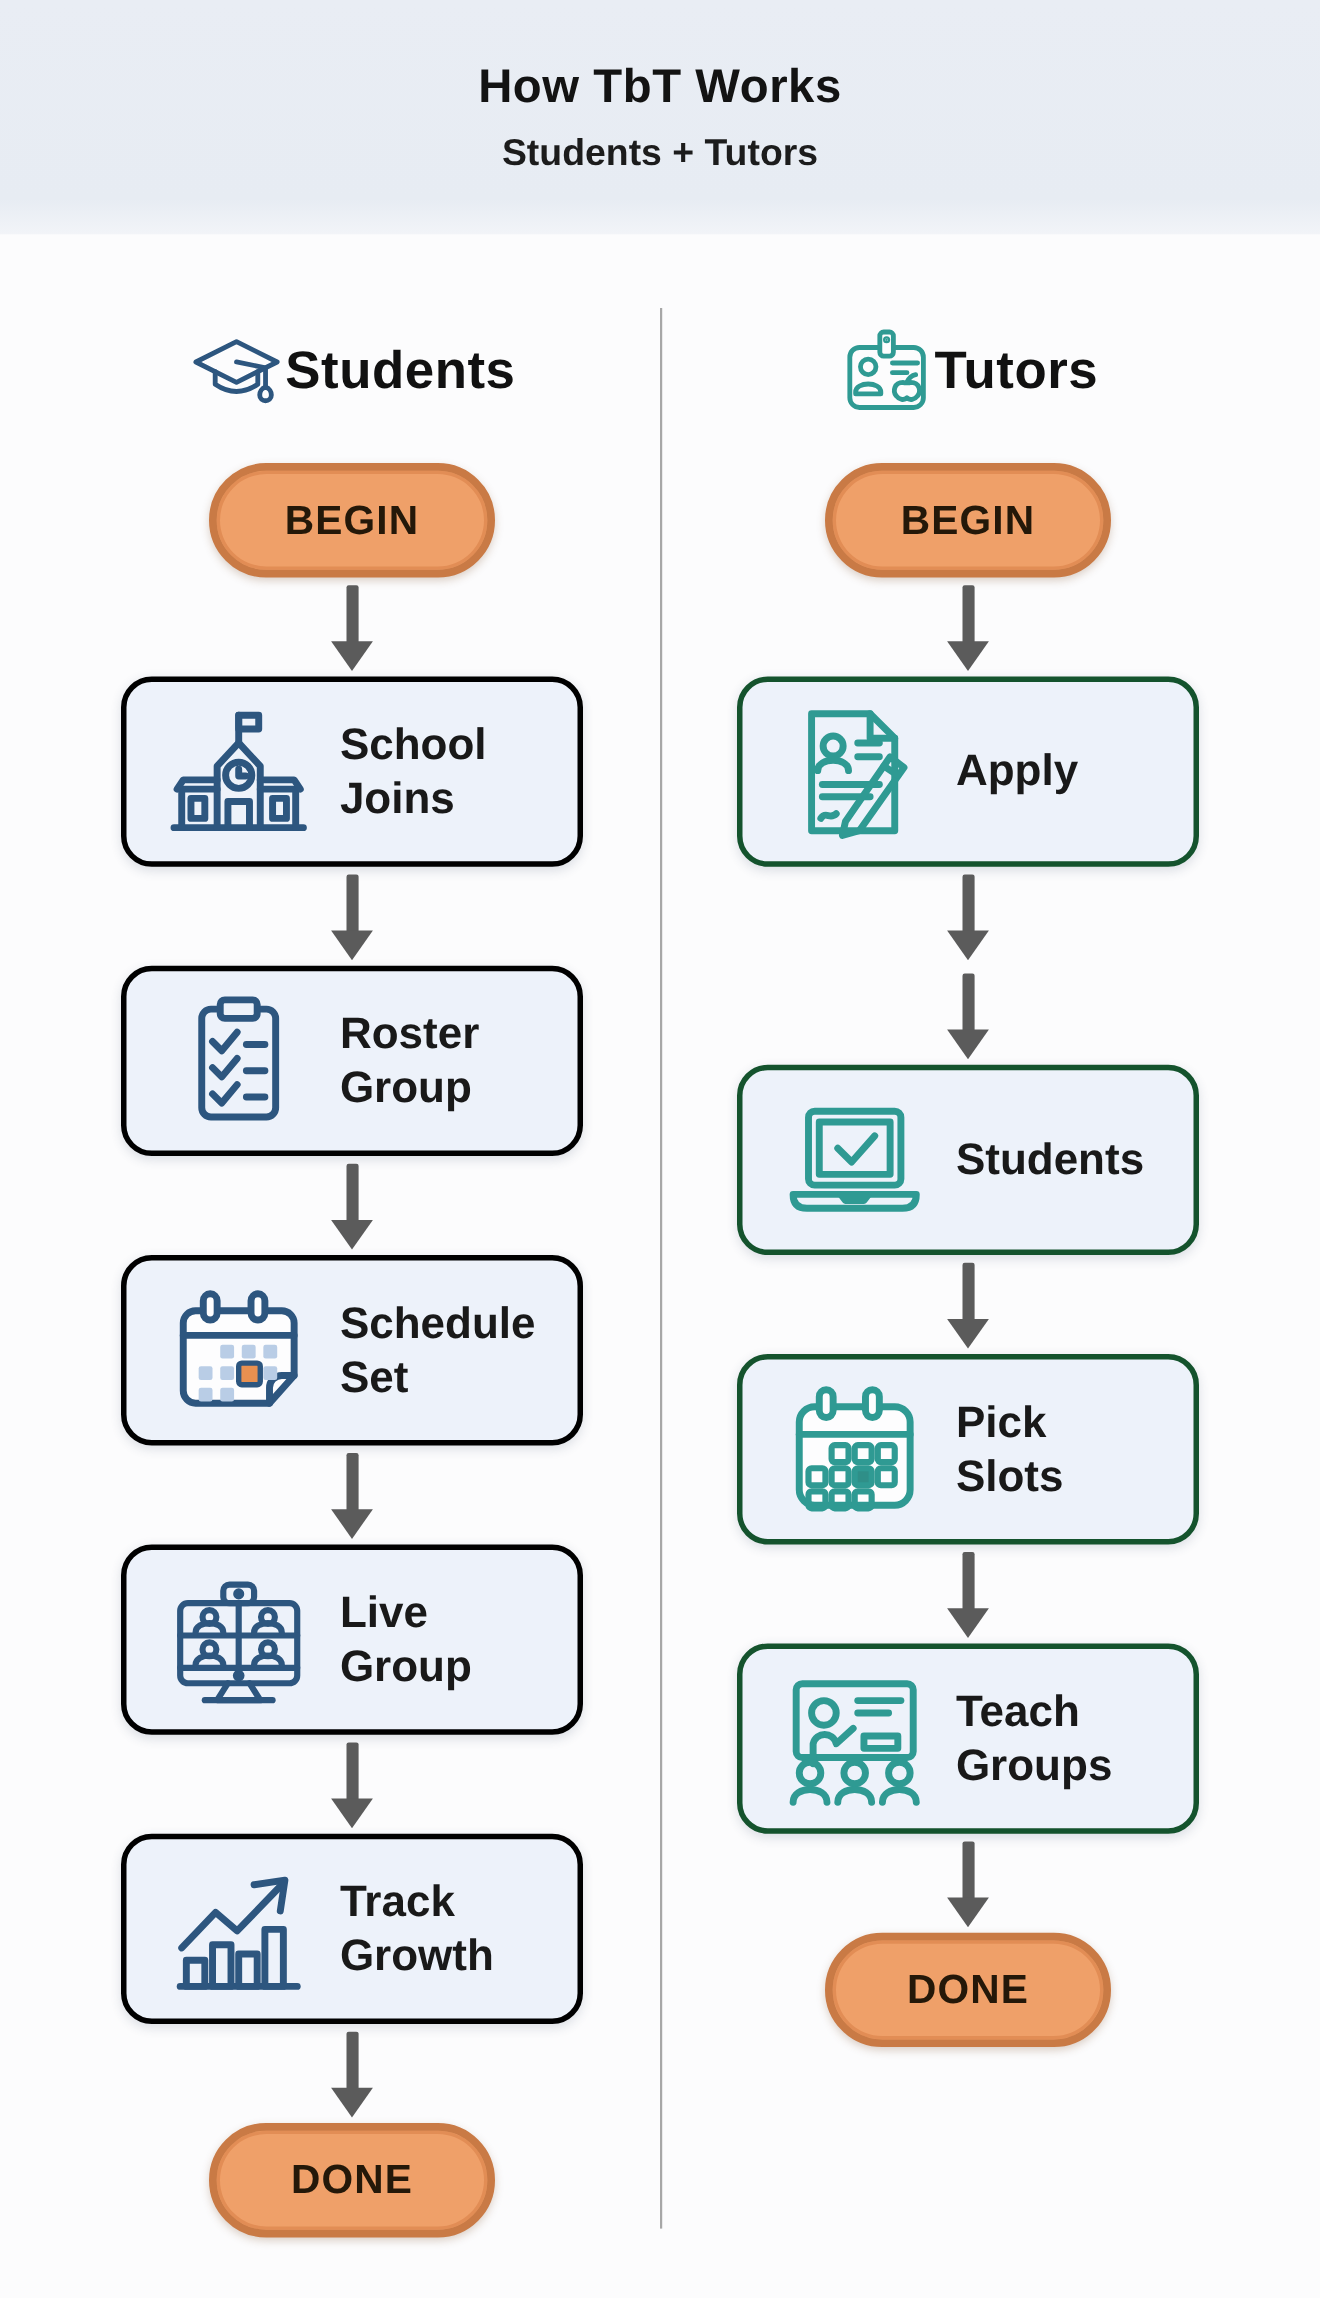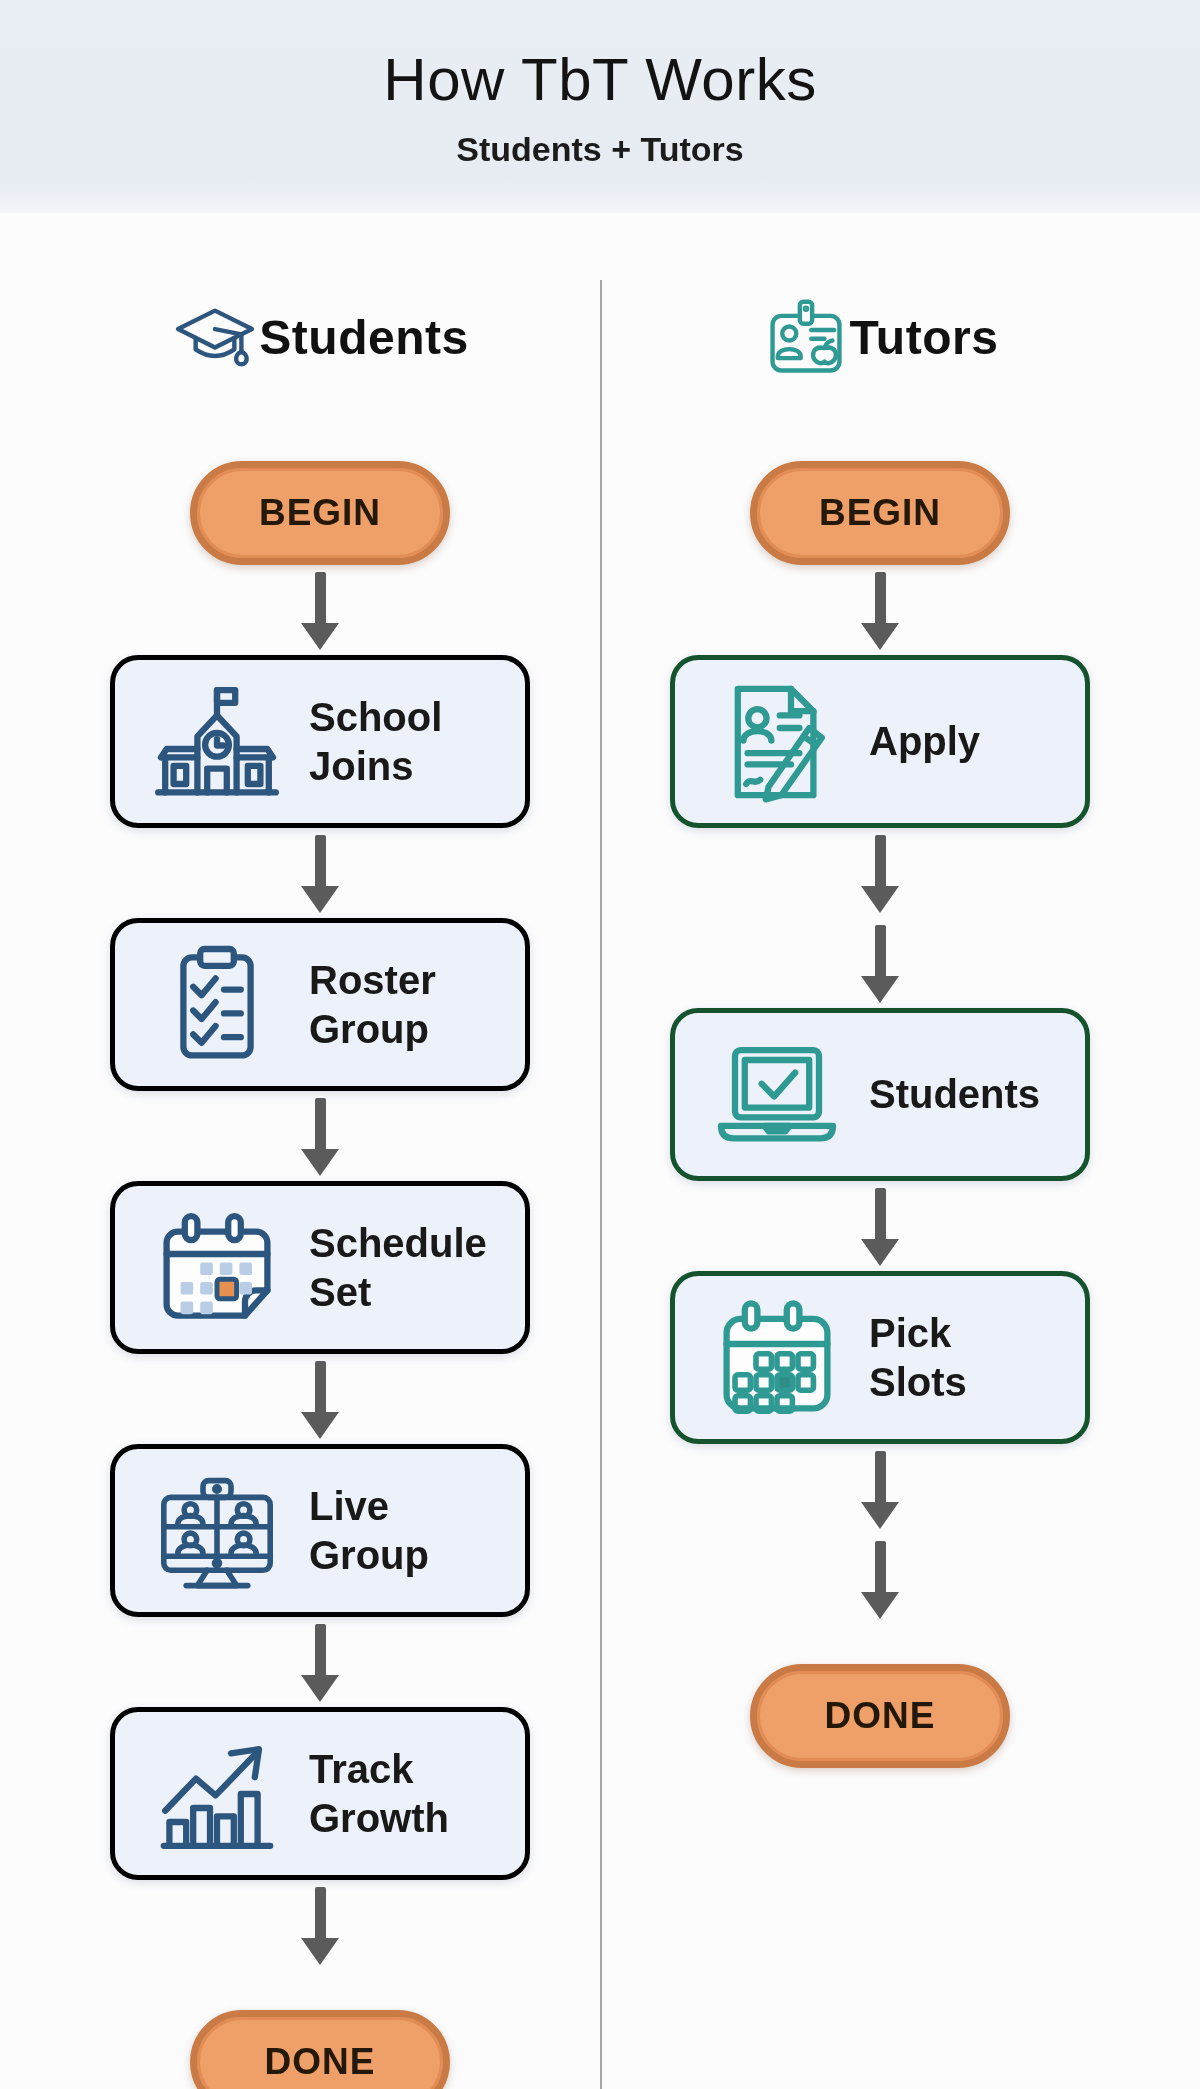--- a/index.html
+++ b/index.html
@@ -10,42 +10,41 @@
     font-family:"Liberation Sans", sans-serif;
     position:relative;
     overflow:hidden;
   }
   .header {
     height:213px;
     background:linear-gradient(#e9edf4, #e7ecf3 85%, #f2f4f8);
     display:flex; flex-direction:column; align-items:center; justify-content:center;
     gap:16px;
   }
-  .title { font-size:60px; font-weight:400; color:#131313; letter-spacing:.5px; }
+  .title { font-size:43px; font-weight:700; color:#131313; letter-spacing:.5px; }
   .subtitle { font-size:34px; font-weight:700; color:#1c1c1c; }
 
   .flow { position:relative; display:flex; }
   .divider {
     position:absolute; left:600px; top:67px; bottom:8px; width:2px;
     background:#a7a7a7;
   }
   .column { width:600px; display:flex; flex-direction:column; align-items:center; padding-top:84px; }
   .column.students { transform:translateX(20px); }
   .column.tutors   { transform:translateX(-20px); }
 
   .col-header { display:flex; align-items:center; height:80px; margin-bottom:44px; }
   .hicon svg { width:88px; height:88px; display:block; }
   .col-title { font-size:48px; font-weight:700; color:#111; letter-spacing:.5px; }
 
   .pill {
     width:260px; height:104px; flex:none;
     background:#efa069; border:7px solid #c97a45; border-radius:60px;
     display:flex; align-items:center; justify-content:center;
     box-shadow:inset 0 0 0 3px #e28d55, 0 3px 8px rgba(120,70,30,.25);
-    margin-top:40px;
   }
   .pill-label { font-size:37px; font-weight:700; color:#241809; letter-spacing:1px; }
 
   .arrow { display:flex; flex-direction:column; align-items:center; height:90px; flex:none; padding:7px 0 5px; }
   .arrow .stem { width:11px; flex:1; background:#5b5b5b; border-radius:2px; }
   .arrow .head {
     width:0; height:0; margin-top:-2px;
     border-left:19px solid transparent; border-right:19px solid transparent;
     border-top:27px solid #5b5b5b;
   }
@@ -351,20 +350,42 @@
       </span>
       <span class="step-label">Pick
 Slots</span>
     </div>
 
     <div class="arrow">
       <span class="stem"></span>
       <span class="head"></span>
     </div>
 
+    <div class="step">
+      <span class="sicon">
+        <svg viewBox="0 0 100 100">
+            <g fill="none" stroke="#2f9a93" stroke-width="4.5" stroke-linejoin="round" stroke-linecap="round">
+          <rect x="12" y="14" width="76" height="48" rx="4"></rect>
+          <line x1="52" y1="25" x2="80" y2="25"></line>
+          <line x1="52" y1="33" x2="72" y2="33"></line>
+          <rect x="56" y="48" width="22" height="8"></rect>
+          <circle cx="30" cy="33" r="8"></circle>
+          <path d="M23 66 v-13 c2 -8 13 -8 15 0 l11 -10"></path>
+          <circle cx="21" cy="72" r="7"></circle>
+              <path d="M10 91 c0 -11 22 -11 22 0"></path>
+          <circle cx="50" cy="72" r="7"></circle>
+              <path d="M39 91 c0 -11 22 -11 22 0"></path>
+          <circle cx="79" cy="72" r="7"></circle>
+              <path d="M68 91 c0 -11 22 -11 22 0"></path>
+        </g>
+          </svg>
+      </span>
+      <span class="step-label">Teach
+Groups</span>
+    </div>
 
     <div class="arrow">
       <span class="stem"></span>
       <span class="head"></span>
     </div>
 
     <div class="pill">
       <span class="pill-label">DONE</span>
     </div>
   </section>

